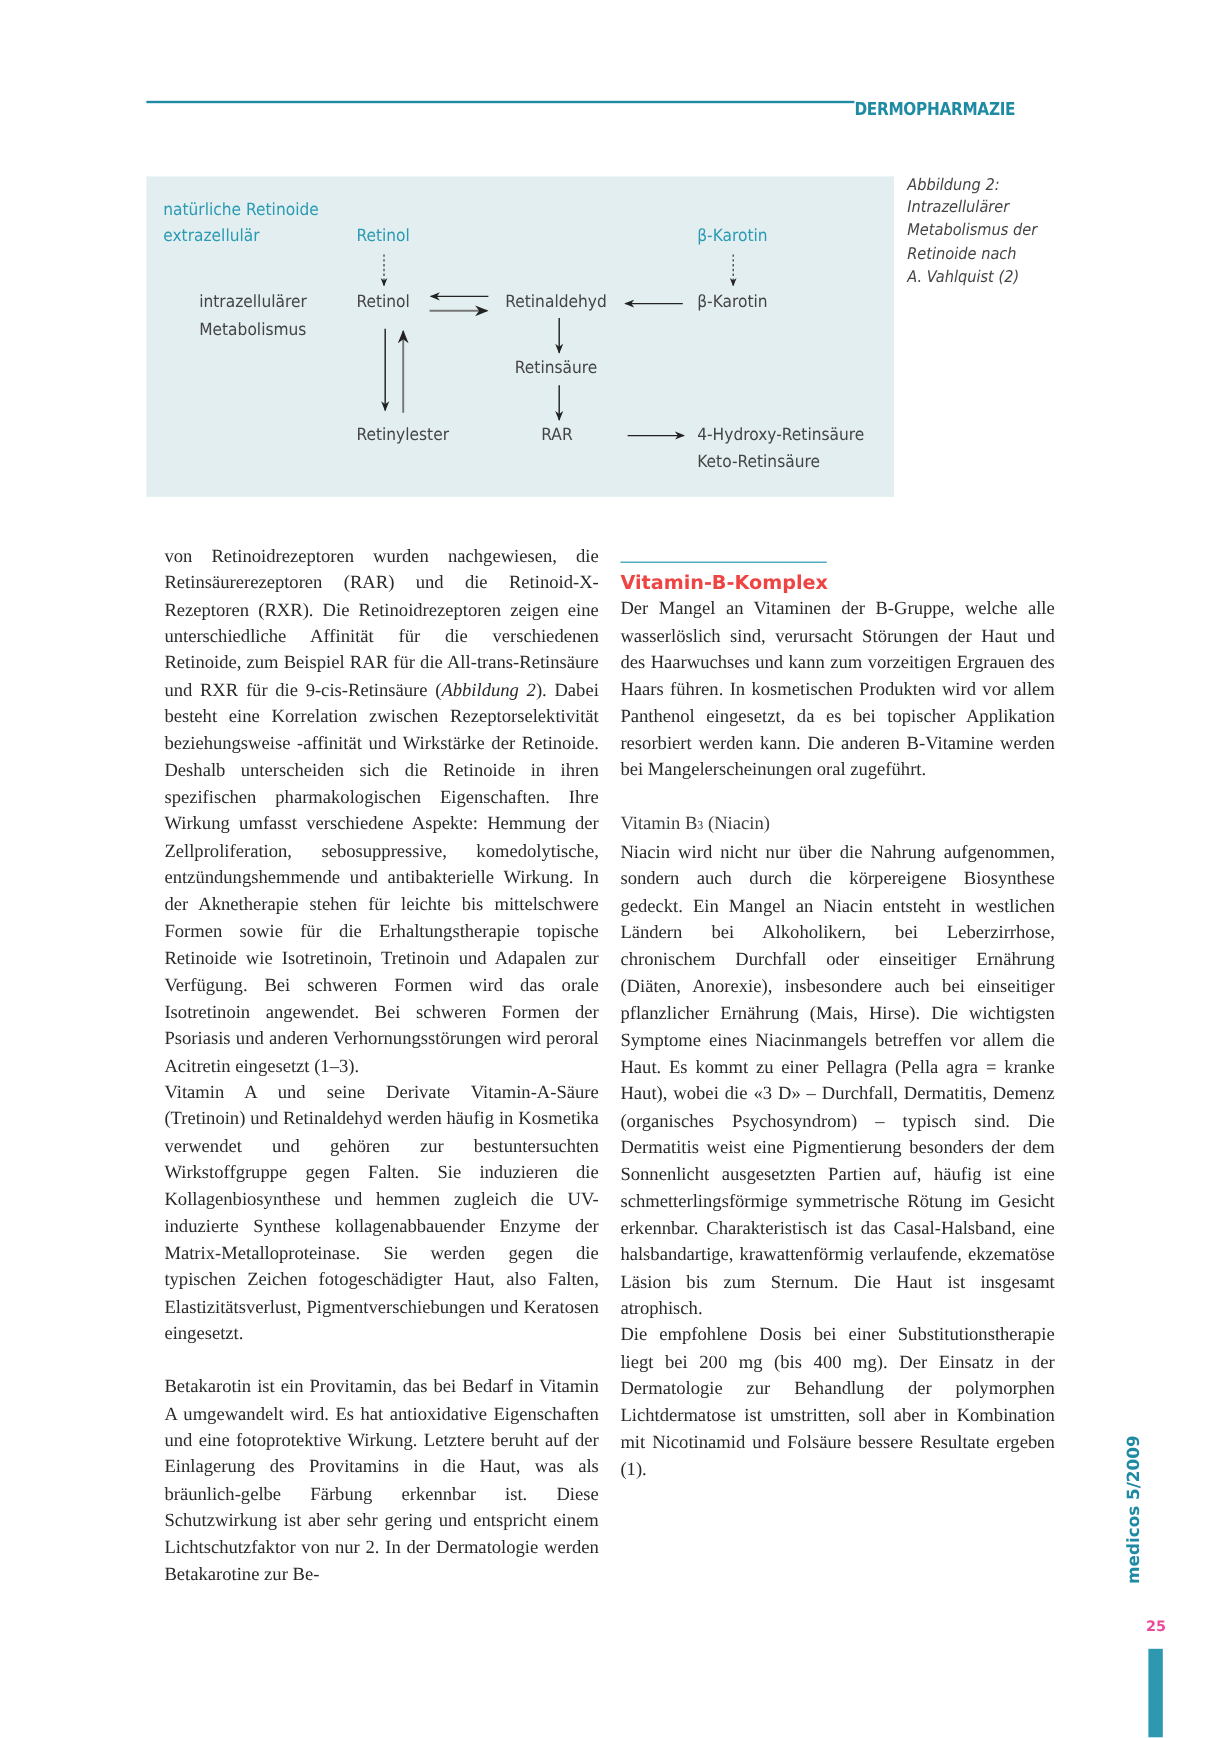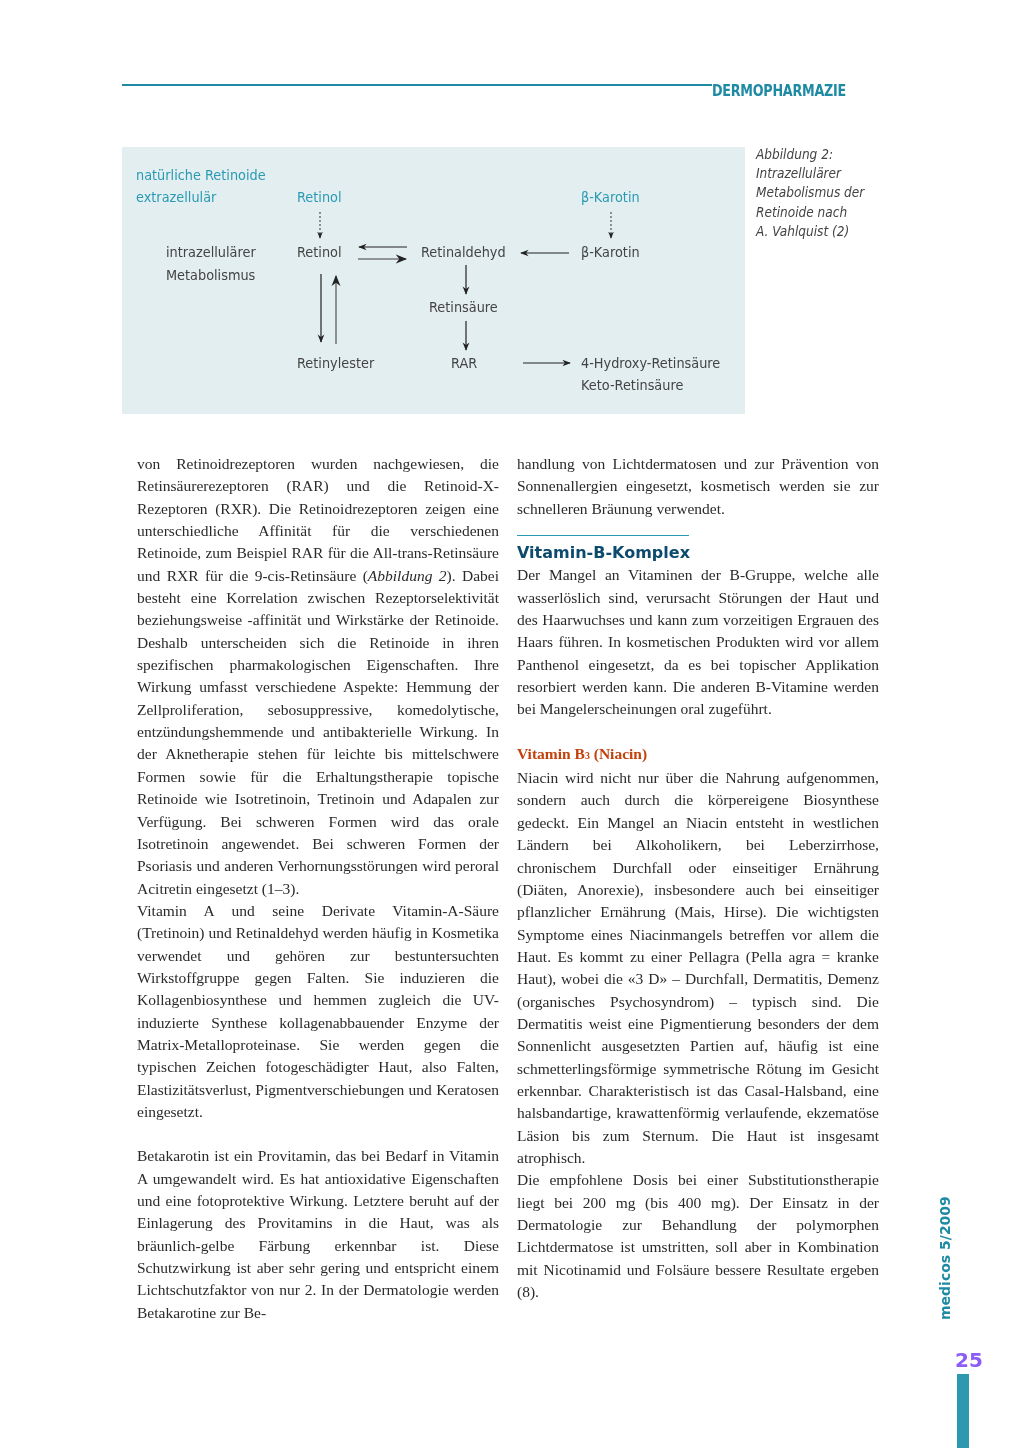--- a/index.html
+++ b/index.html
@@ -9,27 +9,27 @@
   .figure-box { position:absolute; left:122px; top:147px; width:623px; height:267px; background:#e2eef0; }
   .fig-text { position:absolute; font-family:"DejaVu Sans", sans-serif; font-size:14px; color:#444; white-space:nowrap; transform:scaleX(0.92); transform-origin:left top; }
   .fig-text.accent { color:#2a9ab3; }
   .fig-svg { position:absolute; left:0; top:0; width:1024px; height:1448px; pointer-events:none; }
   .caption { position:absolute; left:756px; top:145px; width:130px; font-family:"DejaVu Sans", sans-serif; font-style:italic; font-size:13.5px; line-height:19.2px; color:#444; transform:scaleX(0.9); transform-origin:left top; }
   .caption div { white-space:nowrap; }
   .col { position:absolute; width:362px; font-size:15.5px; line-height:22.35px; text-align:justify; color:#2a2a2a; }
   .col-left { left:137px; top:453px; }
   .col-right { left:517px; top:453px; }
   .col p { margin:0; hyphens:manual; }
-  .sub-head { font-weight:bold; font-size:15.5px; color:#c2410c; margin:0; }
+  .sub-head { font-weight:normal; font-size:15.5px; color:#404040; margin:0; }
   .gap { height:22px; }
   .b-rule { width:172px; height:1px; background:#2a9ab3; margin-top:15px; margin-bottom:6px; }
-  .b-head { font-family:"DejaVu Sans", sans-serif; font-weight:bold; font-size:16px; color:#0c4a6e; margin:0 0 4px 0; }
+  .b-head { font-family:"DejaVu Sans", sans-serif; font-weight:bold; font-size:16px; color:#ef4444; margin:0 0 4px 0; }
   .sub3 { font-size:10px; }
   .side-issue { position:absolute; left:937px; top:1320px; transform:rotate(-90deg); transform-origin:left top; font-family:"DejaVu Sans", sans-serif; font-weight:bold; font-size:14px; color:#1e8aa3; white-space:nowrap; }
-  .page-num { position:absolute; left:955px; top:1348px; font-family:"DejaVu Sans", sans-serif; font-weight:bold; font-size:20px; color:#8b5cf6; }
+  .page-num { position:absolute; left:955px; top:1348px; font-family:"DejaVu Sans", sans-serif; font-weight:bold; font-size:12px; color:#ec4899; }
   .side-bar { position:absolute; left:957px; top:1374px; width:12px; height:74px; background:#2e98b0; }
 </style>
 </head>
 <body>
 
 <div class="rule-top"></div>
 <div class="section-head">DERMOPHARMAZIE</div>
 
 <div class="figure-box"></div>
 
@@ -76,25 +76,24 @@
 </div>
 
 <div class="col col-left">
   <p><span>von Retinoidrezeptoren wurden nachgewiesen, die Retinsäurerezeptoren (RAR) und die Retinoid-X-Rezeptoren (RXR). Die Retinoidrezeptoren zeigen eine unterschiedliche Affinität für die verschiedenen Retinoide, zum Beispiel RAR für die All-trans-Retinsäure und RXR für die 9-cis-Retinsäure (</span><em>Abbildung 2</em><span>). Dabei besteht eine Korrelation zwischen Rezeptorselektivität beziehungsweise -affinität und Wirkstärke der Retinoide. Deshalb unterscheiden sich die Retinoide in ihren spezifischen pharmakologischen Eigenschaften. Ihre Wirkung umfasst verschiedene Aspekte: Hemmung der Zellproliferation, sebosuppressive, komedolytische, entzündungshemmende und antibakterielle Wirkung. In der Aknetherapie stehen für leichte bis mittelschwere Formen sowie für die Erhaltungstherapie topische Retinoide wie Isotretinoin, Tretinoin und Adapalen zur Verfügung. Bei schweren Formen wird das orale Isotretinoin angewendet. Bei schweren Formen der Psoriasis und anderen Verhornungsstörungen wird peroral Acitretin eingesetzt (1–3).</span></p>
   <p>Vitamin A und seine Derivate Vitamin-A-Säure (Tretinoin) und Retinaldehyd werden häufig in Kosmetika verwendet und gehören zur bestuntersuchten Wirkstoffgruppe gegen Falten. Sie induzieren die Kollagenbiosynthese und hemmen zugleich die UV-induzierte Synthese kollagenabbauender Enzyme der Matrix-Metalloproteinase. Sie werden gegen die typischen Zeichen fotogeschädigter Haut, also Falten, Elastizitätsverlust, Pigmentverschiebungen und Keratosen eingesetzt.</p>
   <div class="gap"></div>
   <p>Betakarotin ist ein Provitamin, das bei Bedarf in Vitamin A umgewandelt wird. Es hat antioxidative Eigenschaften und eine fotoprotektive Wirkung. Letztere beruht auf der Einlagerung des Provitamins in die Haut, was als bräunlich-gelbe Färbung erkennbar ist. Diese Schutzwirkung ist aber sehr gering und entspricht einem Lichtschutzfaktor von nur 2. In der Dermatologie werden Betakarotine zur Be-</p>
 </div>
 
 <div class="col col-right">
-  <p>handlung von Lichtdermatosen und zur Prävention von Sonnenallergien eingesetzt, kosmetisch werden sie zur schnelleren Bräunung verwendet.</p>
   <div class="b-rule"></div>
   <p class="b-head">Vitamin-B-Komplex</p>
   <p>Der Mangel an Vitaminen der B-Gruppe, welche alle wasserlöslich sind, verursacht Störungen der Haut und des Haarwuchses und kann zum vorzeitigen Ergrauen des Haars führen. In kosmetischen Produkten wird vor allem Panthenol eingesetzt, da es bei topischer Applikation resorbiert werden kann. Die anderen B-Vitamine werden bei Mangelerscheinungen oral zugeführt.</p>
   <div class="gap"></div>
   <p class="sub-head"><span>Vitamin B</span><span class="sub3">3</span><span> (Niacin)</span></p>
   <p>Niacin wird nicht nur über die Nahrung aufgenommen, sondern auch durch die körpereigene Biosynthese gedeckt. Ein Mangel an Niacin entsteht in westlichen Ländern bei Alkoholikern, bei Leberzirrhose, chronischem Durchfall oder einseitiger Ernährung (Diäten, Anorexie), insbesondere auch bei einseitiger pflanzlicher Ernährung (Mais, Hirse). Die wichtigsten Symptome eines Niacinmangels betreffen vor allem die Haut. Es kommt zu einer Pellagra (Pella agra = kranke Haut), wobei die «3 D» – Durchfall, Dermatitis, Demenz (organisches Psychosyndrom) – typisch sind. Die Dermatitis weist eine Pigmentierung besonders der dem Sonnenlicht ausgesetzten Partien auf, häufig ist eine schmetterlingsförmige symmetrische Rötung im Gesicht erkennbar. Charakteristisch ist das Casal-Halsband, eine halsbandartige, krawattenförmig verlaufende, ekzematöse Läsion bis zum Sternum. Die Haut ist insgesamt atrophisch.</p>
-  <p>Die empfohlene Dosis bei einer Substitutionstherapie liegt bei 200 mg (bis 400 mg). Der Einsatz in der Dermatologie zur Behandlung der polymorphen Lichtdermatose ist umstritten, soll aber in Kombination mit Nicotinamid und Folsäure bessere Resultate ergeben (8).</p>
+  <p>Die empfohlene Dosis bei einer Substitutionstherapie liegt bei 200 mg (bis 400 mg). Der Einsatz in der Dermatologie zur Behandlung der polymorphen Lichtdermatose ist umstritten, soll aber in Kombination mit Nicotinamid und Folsäure bessere Resultate ergeben (1).</p>
 </div>
 
 <div class="side-issue">medicos 5/2009</div>
 <div class="page-num">25</div>
 <div class="side-bar"></div>
 
 </body></html>

